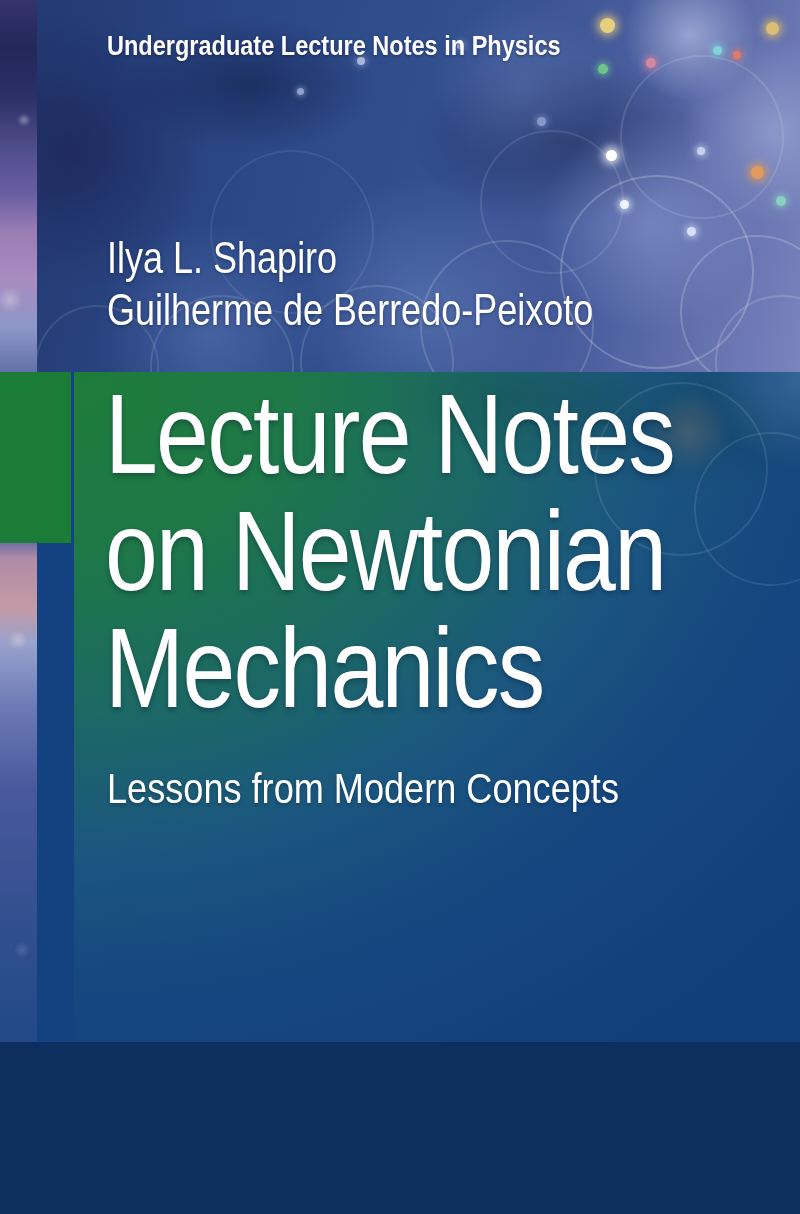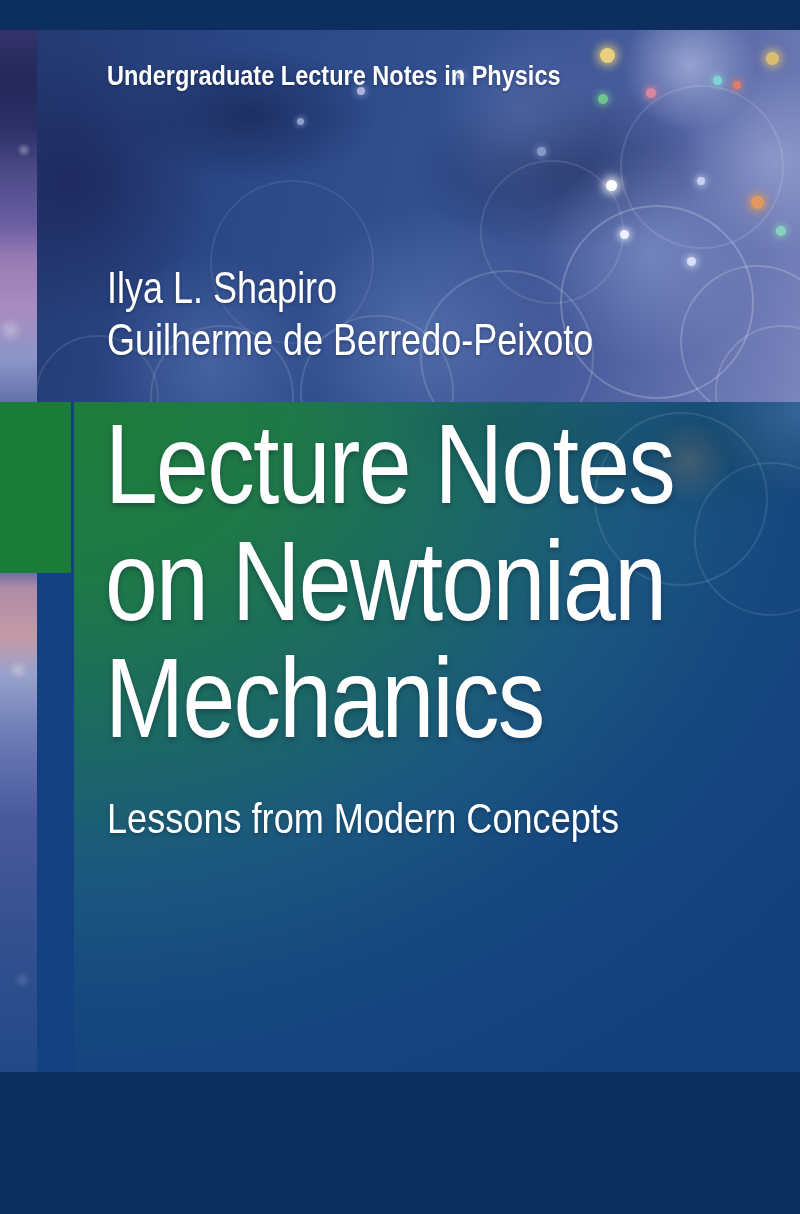--- a/index.html
+++ b/index.html
@@ -1,18 +1,18 @@
 <!DOCTYPE html>
 <html><head>
 <meta charset="utf-8">
 <style>
   html,body{margin:0;padding:0;background:#0d2f60;}
   .cover{
     position:relative;width:800px;height:1042px;overflow:hidden;
-    background:#14532d;font-family:"Liberation Sans",sans-serif;margin-top:30px;
+    background:#14532d;font-family:"Liberation Sans",sans-serif;
   }
   
   .photo-top{
     position:absolute;left:0;top:0;width:800px;height:372px;overflow:hidden;
     background:
       radial-gradient(circle 95px  at 690px 35px , rgba(196,204,238,.60), transparent 70%),
       radial-gradient(circle 130px at 775px 130px, rgba(168,178,220,.55), transparent 72%),
       radial-gradient(circle 150px at 650px 225px, rgba(152,168,218,.45), transparent 72%),
       radial-gradient(circle 120px at 520px 85px , rgba(95,115,175,.50),  transparent 72%),
       radial-gradient(circle 170px at 420px 305px, rgba(125,148,208,.40), transparent 75%),

